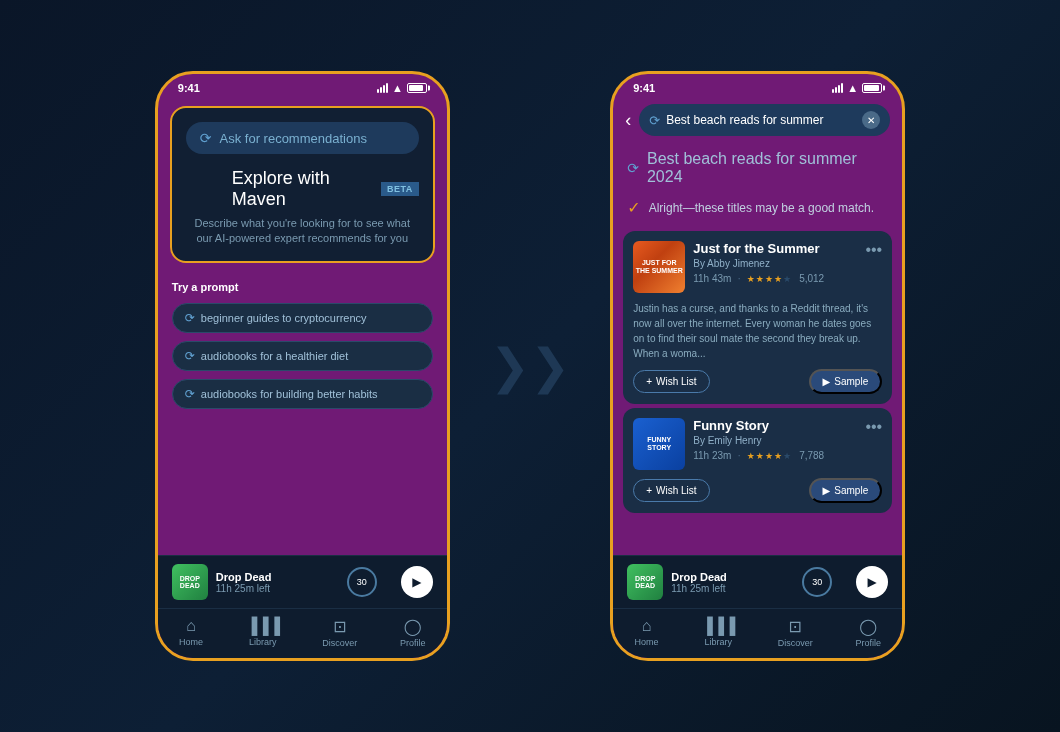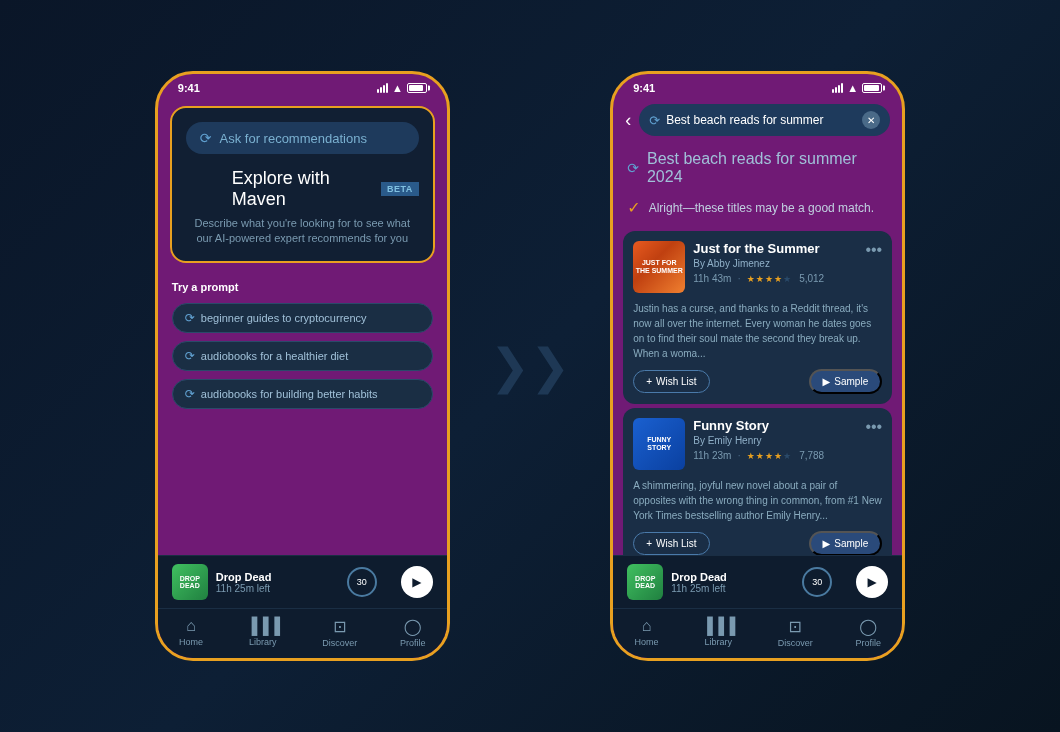--- a/index.html
+++ b/index.html
@@ -734,21 +734,20 @@
                 <span class="star">★</span>
                 <span class="star">★</span>
                 <span class="star">★</span>
                 <span class="star" style="color:#2a4a6a;">★</span>
               </div>
               <span class="rating-count">7,788</span>
             </div>
           </div>
           <span class="book-more">•••</span>
         </div>
-        <p class="book-description">A shimmering, joyful new novel about a pair of opposites with the wrong thing in common, from #1 New York Times bestselling author Emily Henry...</p>
         <div class="book-actions">
           <button class="wish-list-btn">
             <span>+</span>
             <span>Wish List</span>
           </button>
           <button class="sample-btn">
             <span>▶</span>
             <span>Sample</span>
           </button>
         </div>

